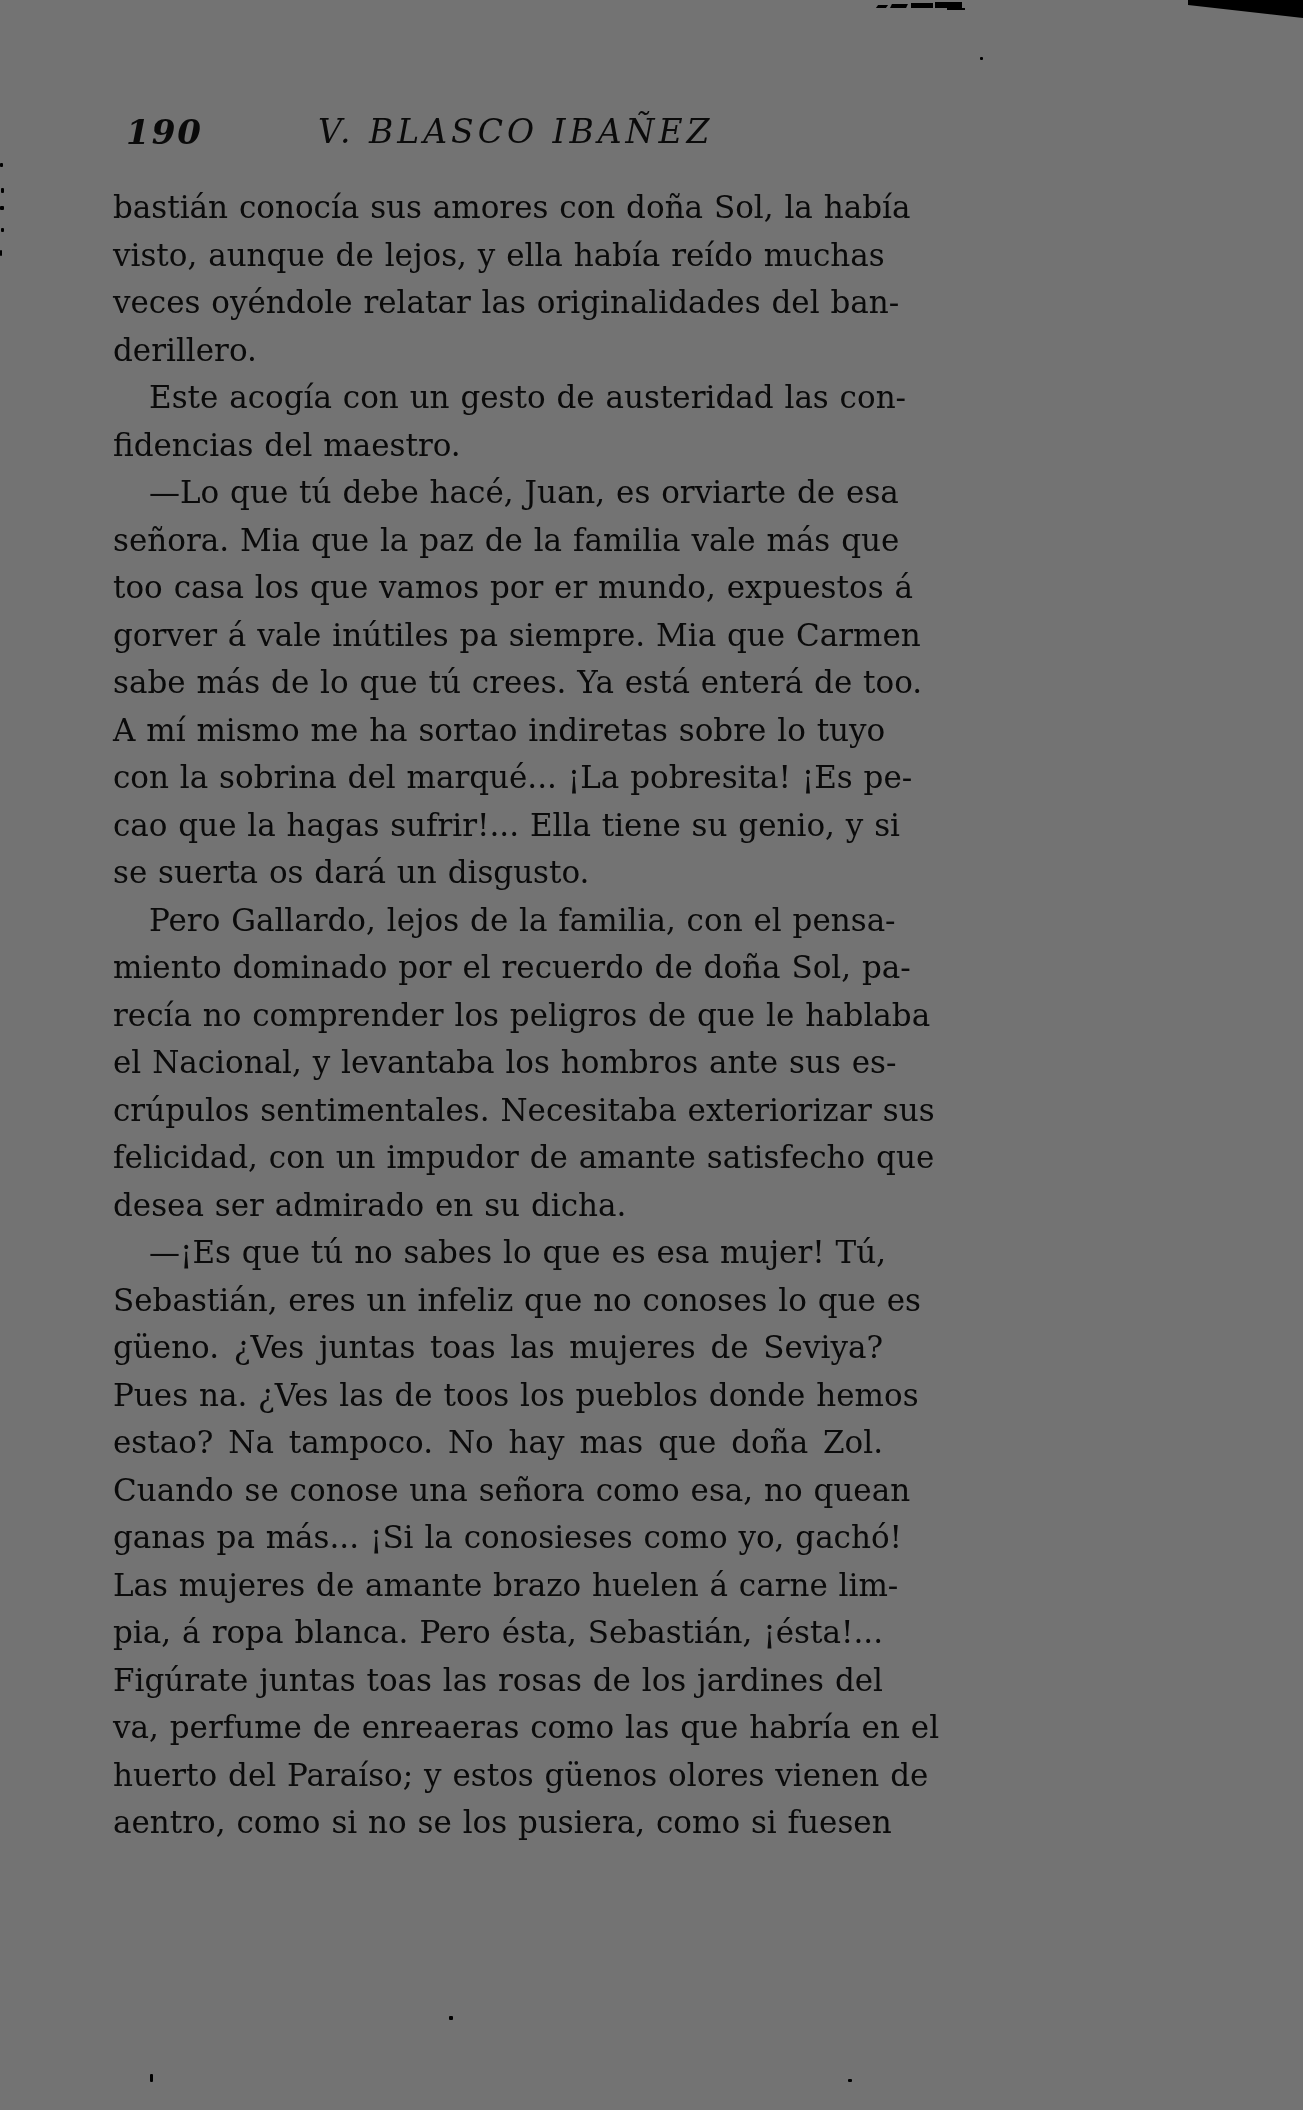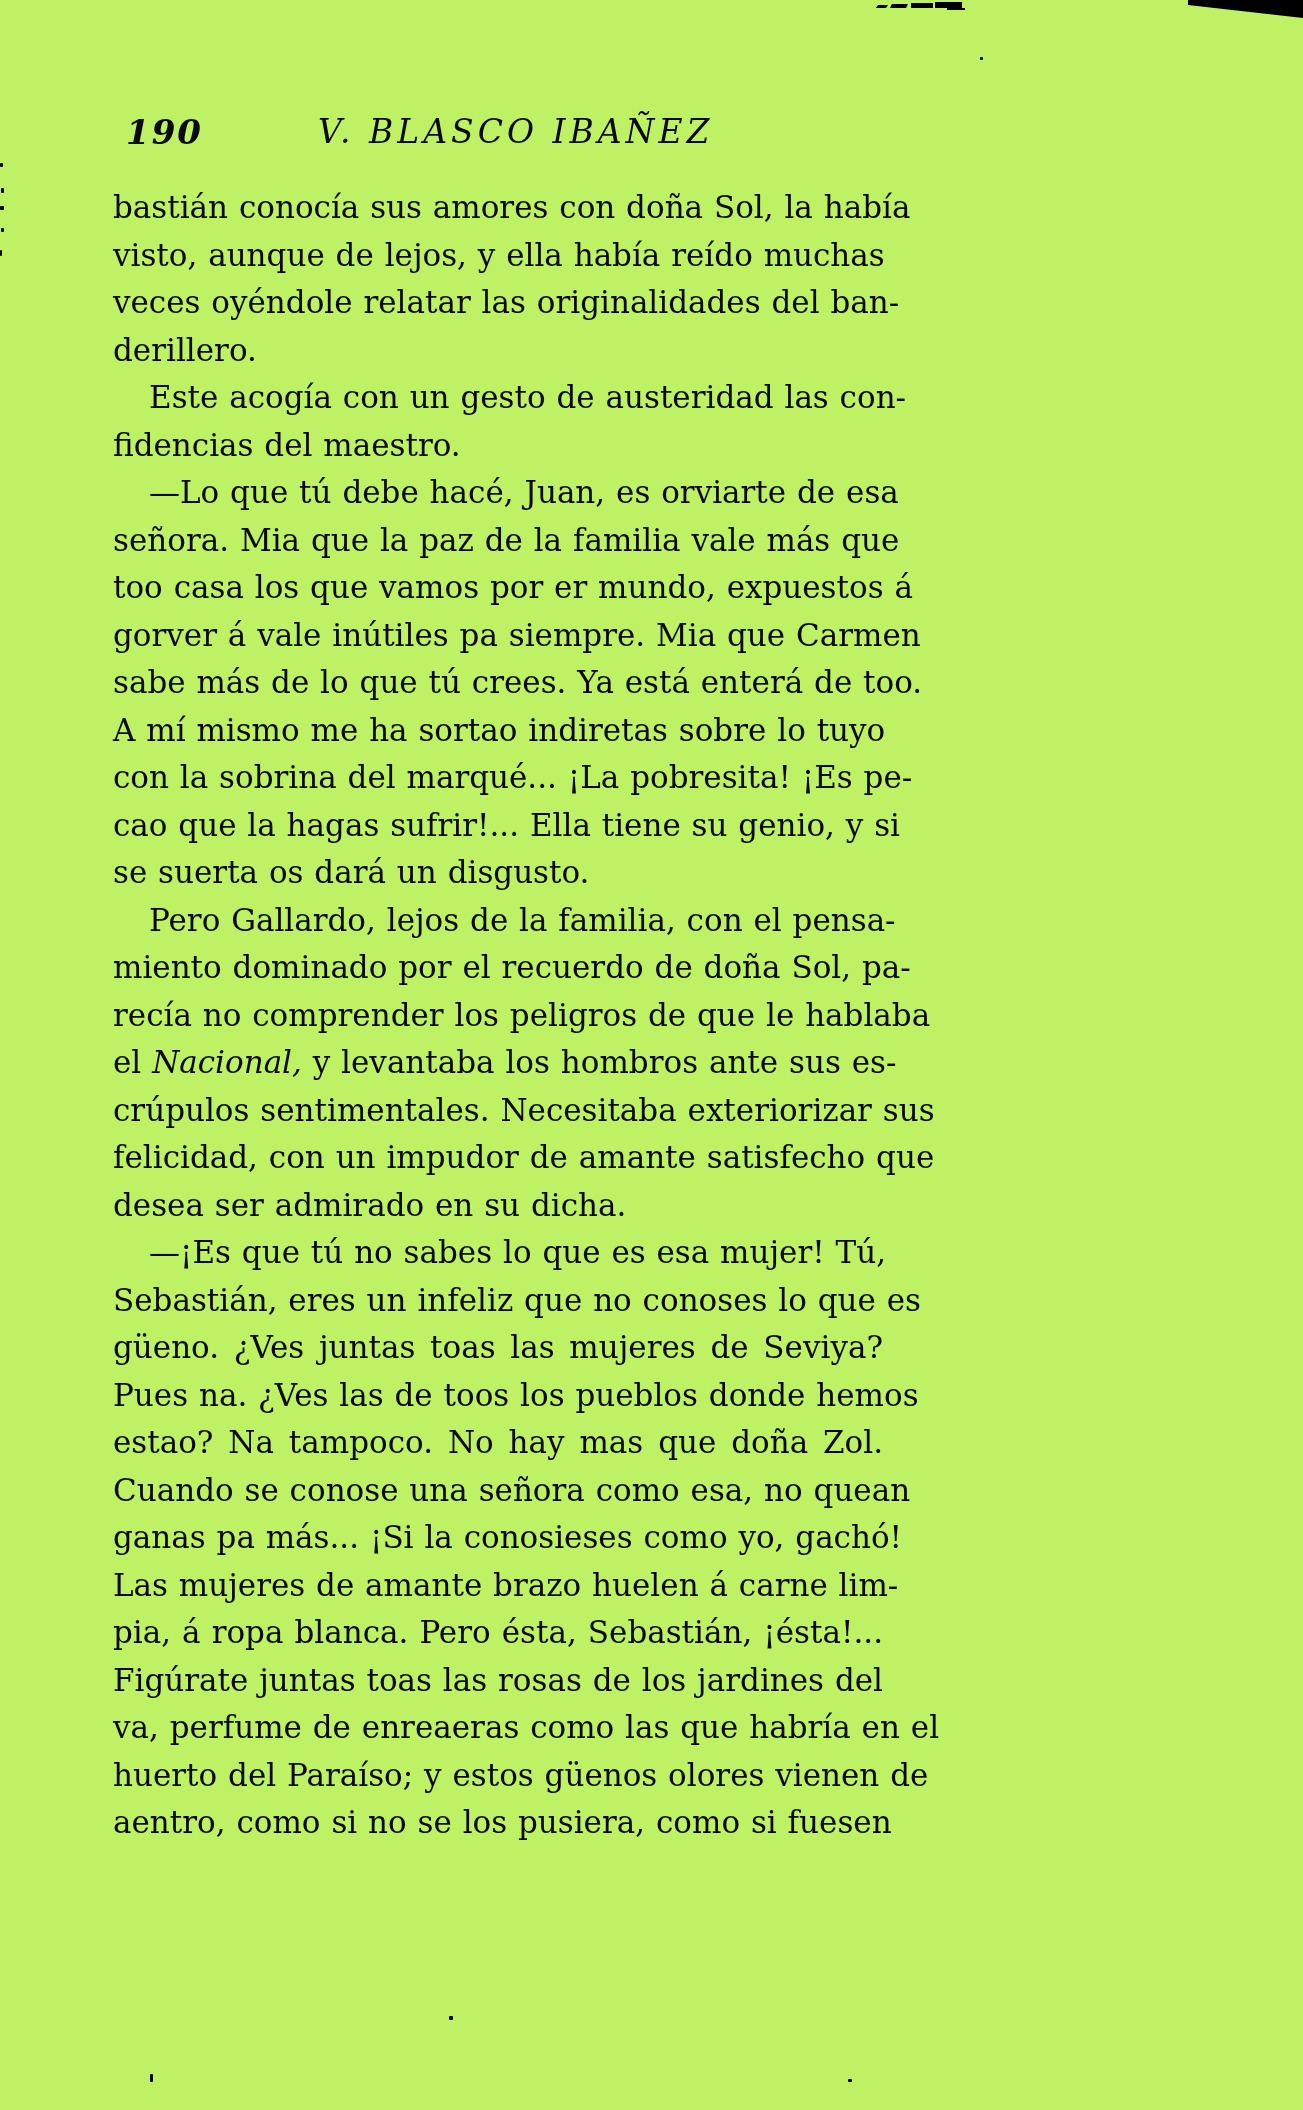--- a/index.html
+++ b/index.html
@@ -5,21 +5,21 @@
   html, body {
     margin: 0;
     padding: 0;
     background: #e8e8e8;
   }
   .page {
     position: relative;
     width: 1303px;
     height: 2110px;
     margin: 0 auto;
-    background: #bef264;
+    background: #737373;
     font-family: "DejaVu Serif", serif;
     color: #0a0a0a;
     overflow: hidden;
   }
   
   .pagenum {
     position: absolute;
     left: 126px;
     top: 112px;
     font-size: 34px;
@@ -55,21 +55,20 @@
     white-space: nowrap;
   }
   .line.no-just {
     text-align: left;
     text-align-last: left;
   }
   .line.indent {
     text-indent: 36px;
   }
   .line .it {
-    font-style: italic;
   }
   
   .artifact { position: absolute; background: #000; }
   .smudge-group span { position: absolute; background: #000; display: block; }
   .corner-wedge {
     left: 1188px;
     top: 0;
     width: 115px;
     height: 18px;
     clip-path: polygon(0 0, 100% 0, 100% 100%, 0 28%);

